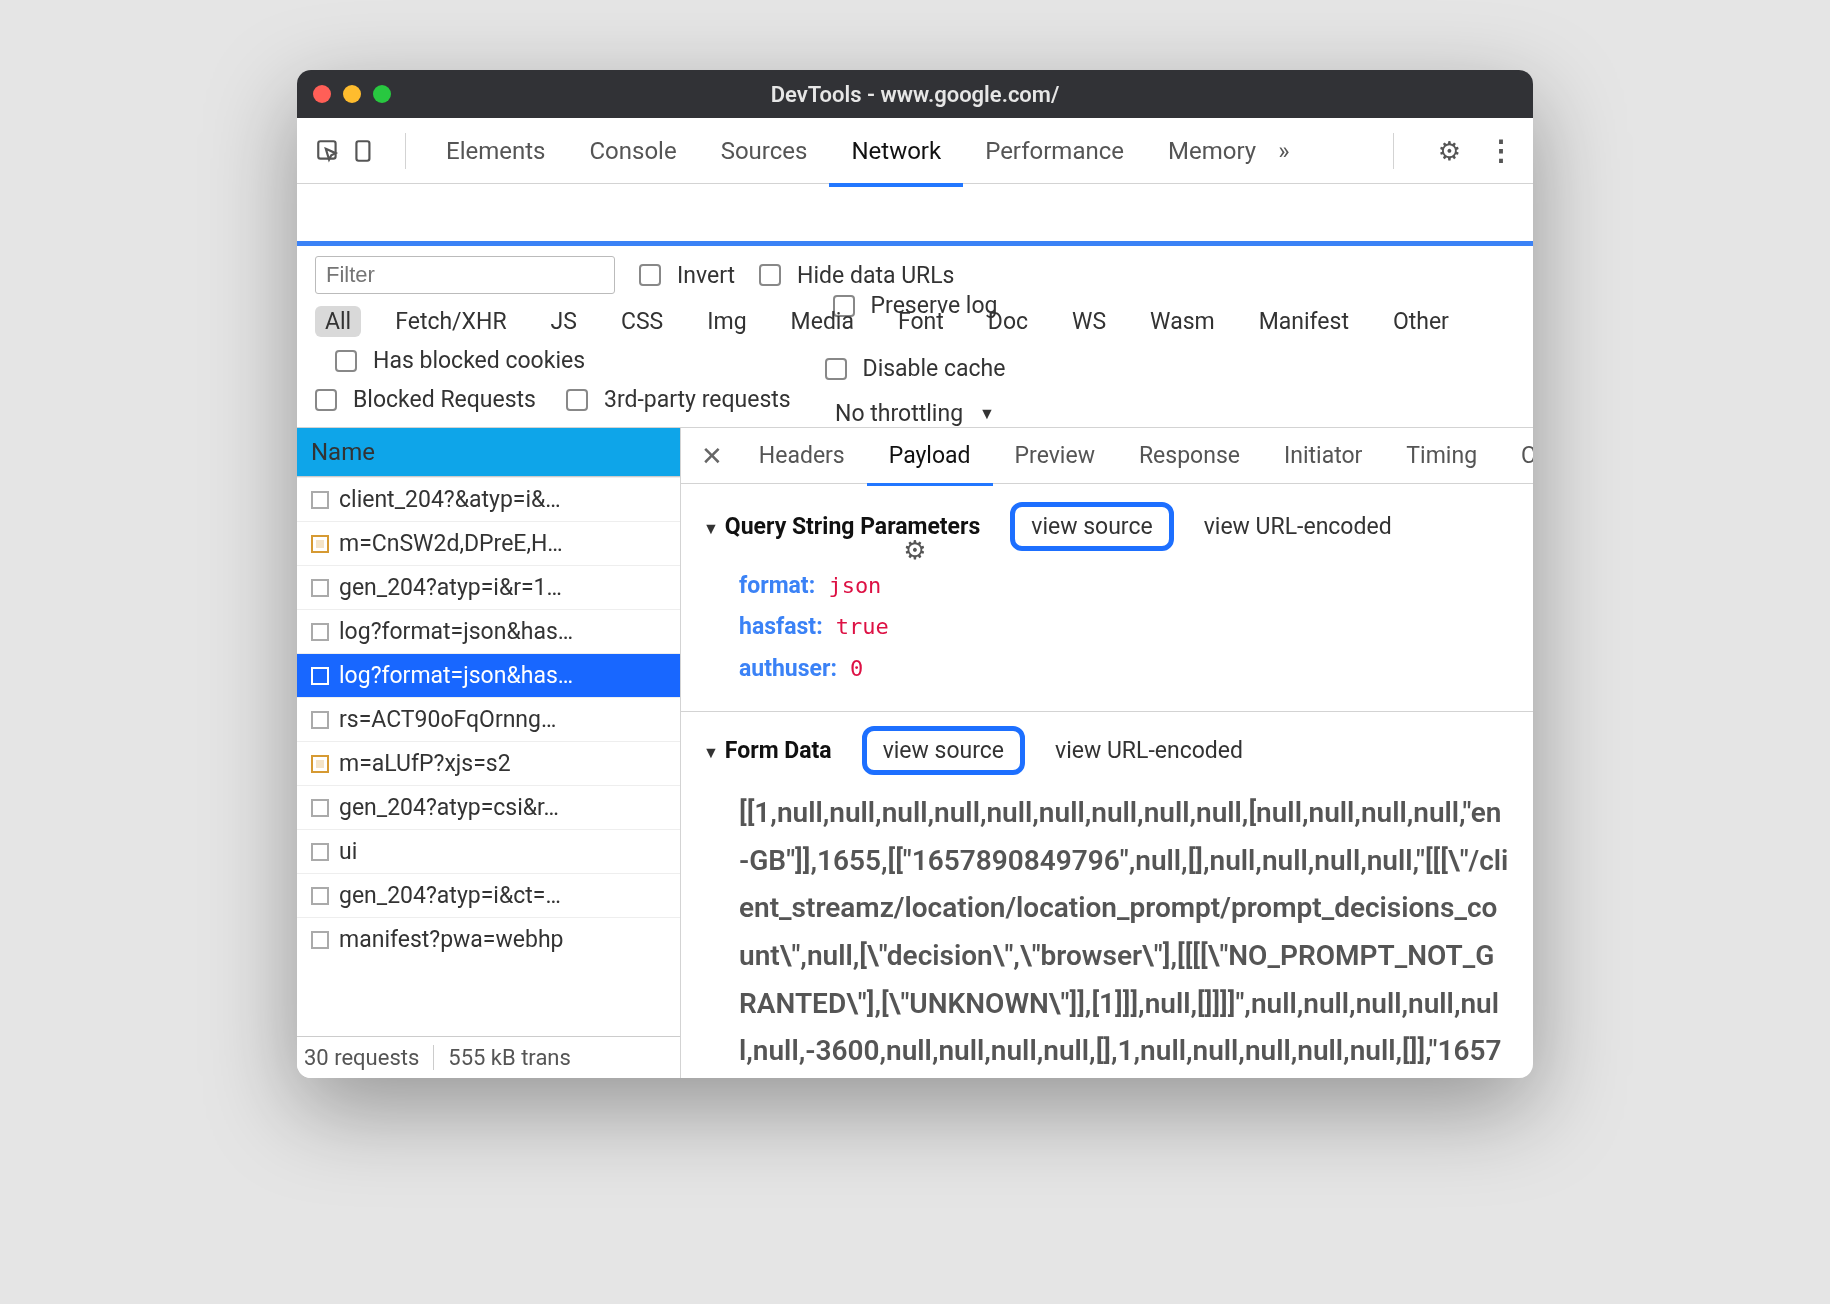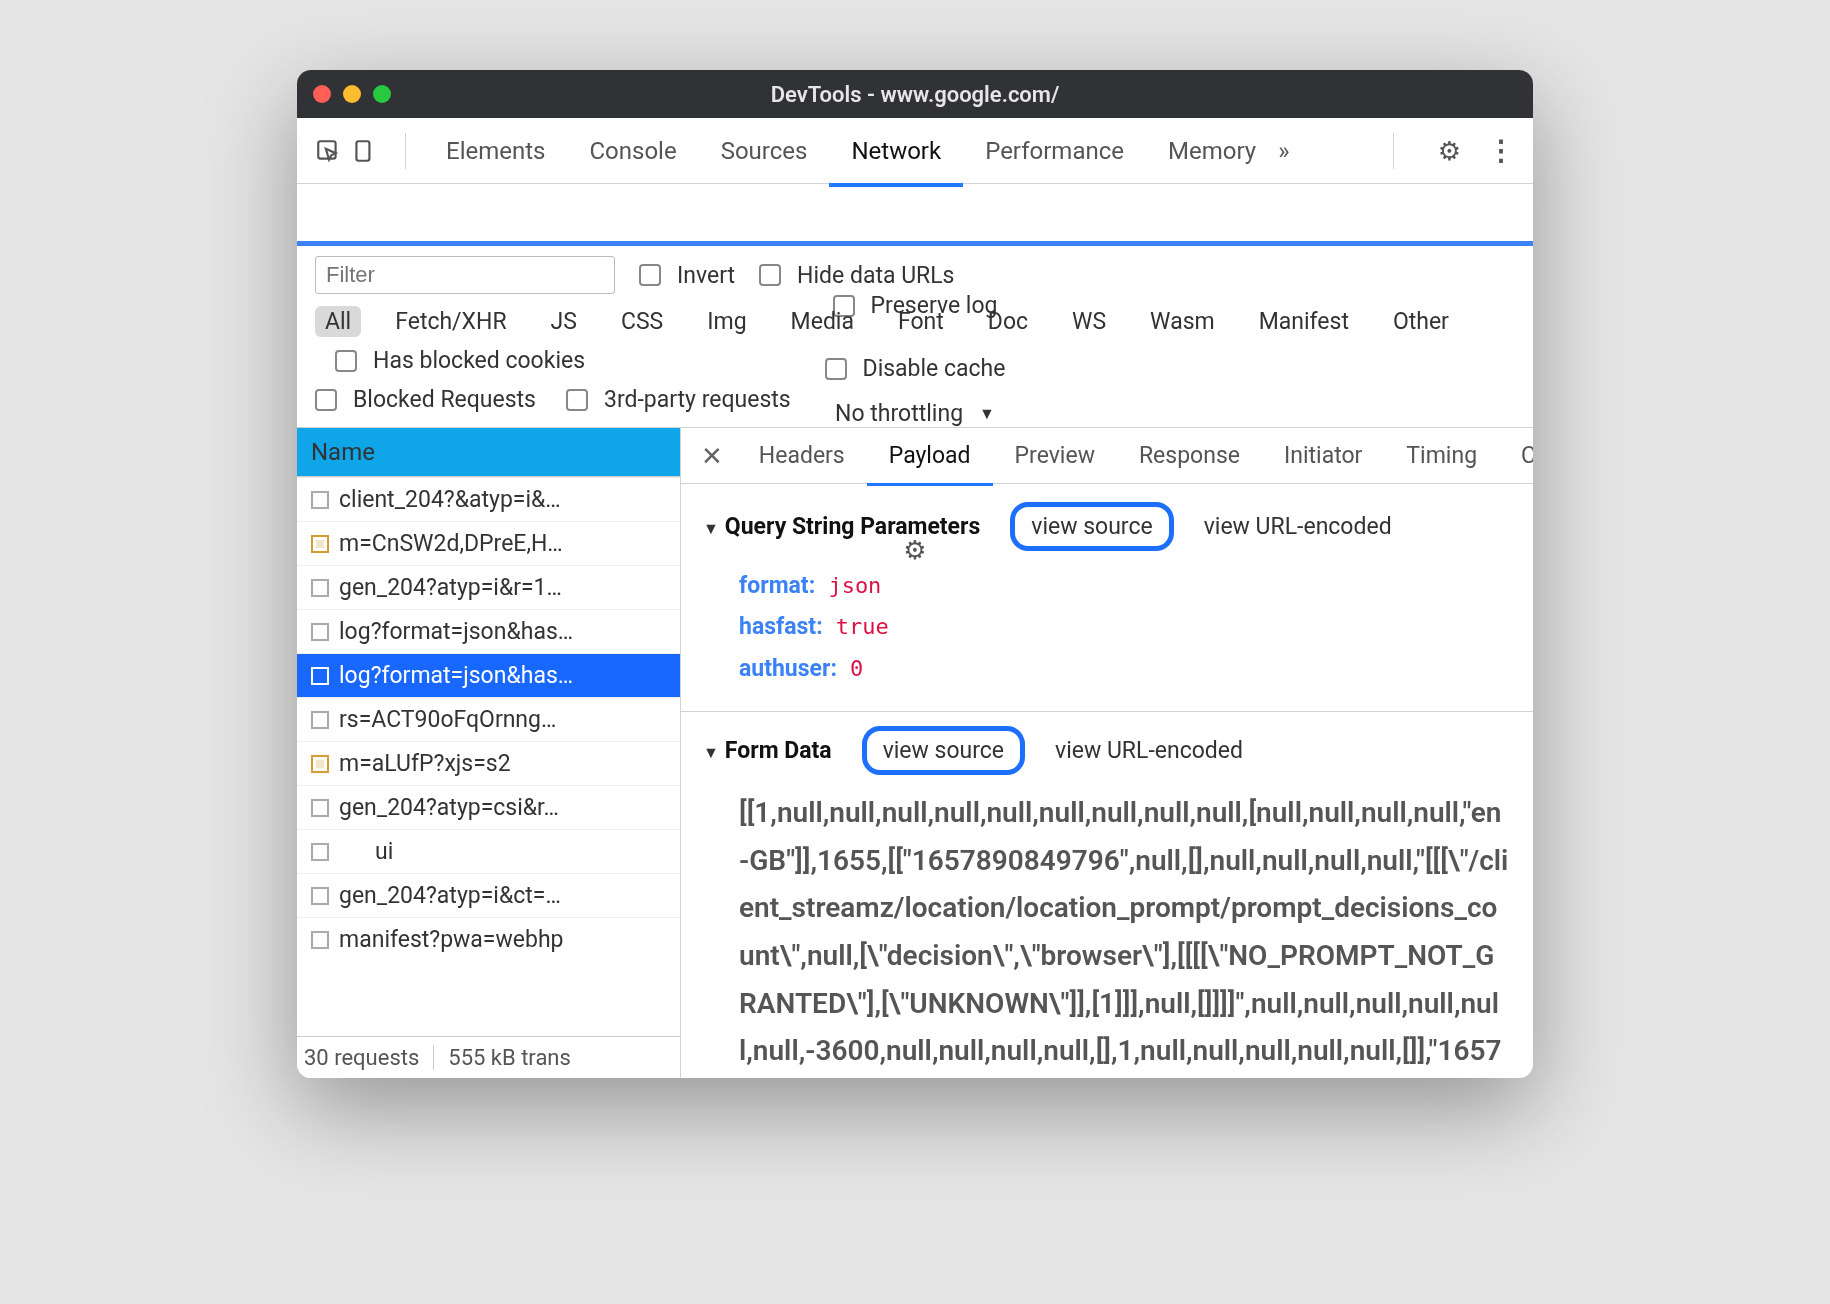--- a/index.html
+++ b/index.html
@@ -100,21 +100,21 @@
 .dtabs { display:flex; align-items:center; border-bottom:1px solid #d3d3d3; height:56px; padding:0 6px; font-size:23px; color:#555; }
 .dtab { padding:0 22px; cursor:pointer; }
 .dtab.active { color:#111; border-bottom:3px solid #2277ff; padding-bottom:14px; margin-bottom:-16px; }
 .dclose { font-size:26px; color:#666; padding:0 14px; cursor:pointer; }
 .panel { padding: 18px 22px; overflow:auto; flex:1; }
 .section { margin-bottom: 22px; }
 .section-head { display:flex; align-items:center; gap:30px; font-size:23px; margin-bottom:14px; flex-wrap:wrap; }
 .disclosure { font-size:16px; color:#333; margin-right:6px; }
 .section-title { font-weight:700; color:#111; }
 .link { color:#333; cursor:pointer; }
-.hl { border:5px solid #1d6fff; border-radius:18px; padding:6px 16px; }
+.hl { border:5px solid #1d6fff; border-radius:12px; padding:6px 16px; }
 .kv { padding-left:36px; font-size:23px; line-height:1.8; color:#222; }
 .kv b { font-weight:700; color:#3b82f6; }
 .mono { font-family: ui-monospace, SFMono-Regular, Menlo, monospace; color:#d14; font-size:22px; }
 .payload { padding-left:36px; font-size:28px; color:#555; font-weight:600; line-height:1.7; word-break:break-all; }
 .hrline { height:1px; background:#d3d3d3; margin: 4px -22px 14px -22px; }
 .gear { font-size:26px; color:#555; }
 .more-dots { font-size:28px; color:#555; font-weight:bold; }
 .chev-more { font-size:24px; color:#555; }
 </style>
 </head>
@@ -274,21 +274,21 @@
           <div class="req script">
             <span class="mark"></span>
             <span style="overflow: hidden; text-overflow: ellipsis;">m=aLUfP?xjs=s2</span>
           </div>
           <div class="req">
             <span class="mark"></span>
             <span style="overflow: hidden; text-overflow: ellipsis;">gen_204?atyp=csi&amp;r…</span>
           </div>
           <div class="req">
             <span class="mark"></span>
-            <span style="overflow: hidden; text-overflow: ellipsis; margin-left: 36px;">ui</span>
+            <span style="overflow: hidden; text-overflow: ellipsis;">ui</span>
           </div>
           <div class="req">
             <span class="mark"></span>
             <span style="overflow: hidden; text-overflow: ellipsis;">gen_204?atyp=i&amp;ct=…</span>
           </div>
           <div class="req">
             <span class="mark"></span>
             <span style="overflow: hidden; text-overflow: ellipsis;">manifest?pwa=webhp</span>
           </div>
         </div>

